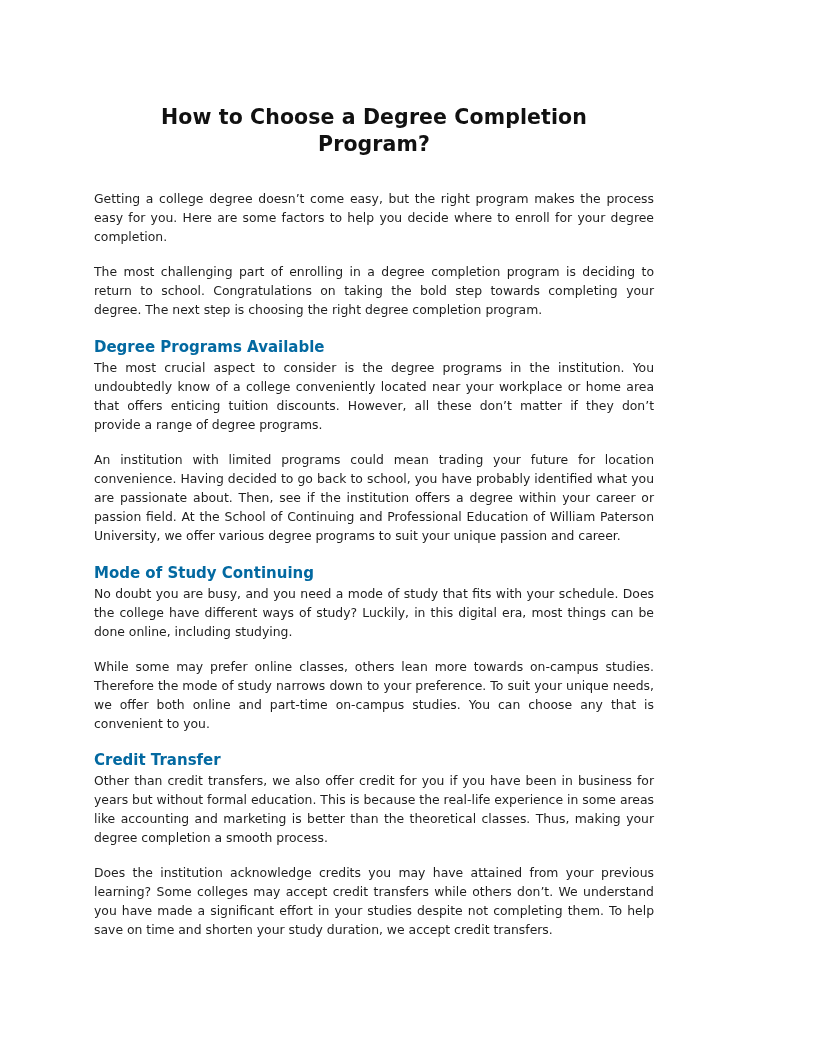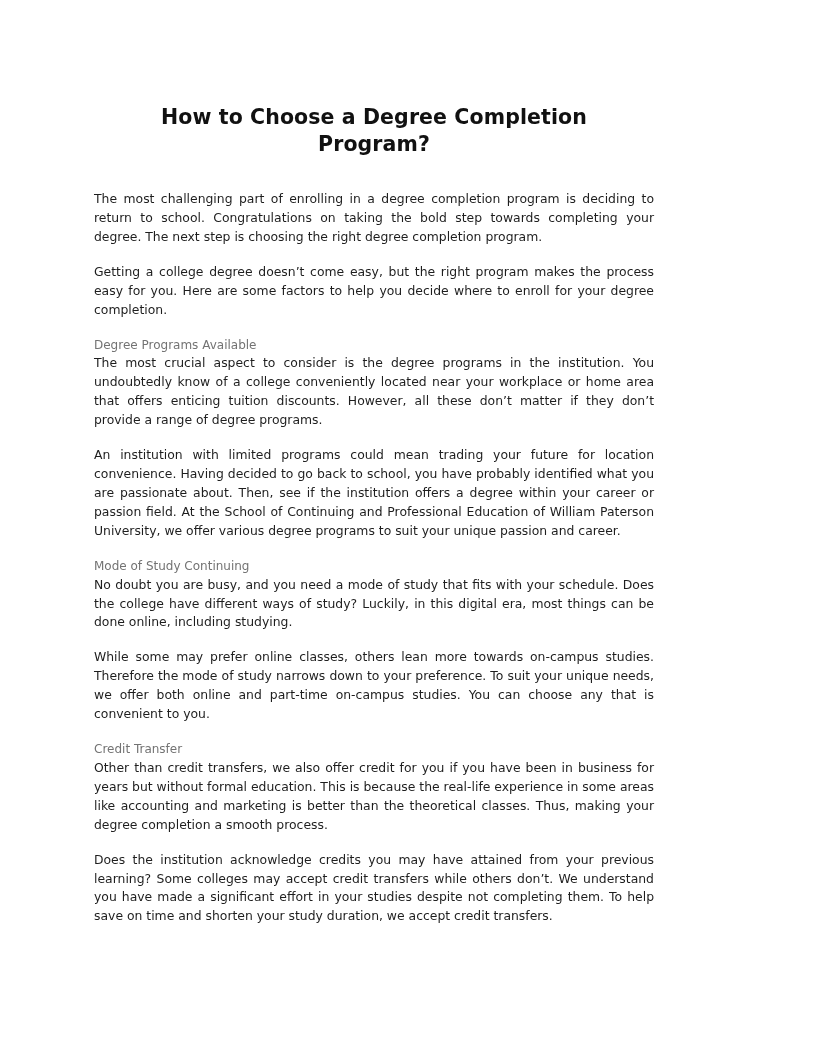--- a/index.html
+++ b/index.html
@@ -39,23 +39,23 @@
     line-height: 1.53;
     color: #1e1e1e;
     text-align: justify;
     margin: 0 0 16px 0;
     hyphens: none;
   }
   p.para:last-child {
     margin-bottom: 0;
   }
   .sub-head {
-    font-size: 12px;
-    font-weight: normal;
-    color: #737373;
+    font-size: 15px;
+    font-weight: bold;
+    color: #0369a1;
     line-height: 1.53;
     margin: 0;
   }
   .sub-head + p.para {
     margin-top: 0;
   }
   .section {
     margin-bottom: 16px;
   }
   .section:last-child {
@@ -64,22 +64,22 @@
 </style>
 </head>
 <body>
 
 <div class="page">
 
   <h1 class="doc-title">How to Choose a Degree Completion Program?</h1>
 
   <div class="body-block">
 
+    <p class="para">Getting a college degree doesn’t come easy, but the right program makes the process easy for you. Here are some factors to help you decide where to enroll for your degree completion.</p>
     <p class="para">The most challenging part of enrolling in a degree completion program is deciding to return to school. Congratulations on taking the bold step towards completing your degree. The next step is choosing the right degree completion program.</p>
-    <p class="para">Getting a college degree doesn’t come easy, but the right program makes the process easy for you. Here are some factors to help you decide where to enroll for your degree completion.</p>
 
     <div class="section">
       <p class="sub-head">Degree Programs Available</p>
       <p class="para">The most crucial aspect to consider is the degree programs in the institution. You undoubtedly know of a college conveniently located near your workplace or home area that offers enticing tuition discounts. However, all these don’t matter if they don’t provide a range of degree programs.</p>
       <p class="para">An institution with limited programs could mean trading your future for location convenience. Having decided to go back to school, you have probably identified what you are passionate about. Then, see if the institution offers a degree within your career or passion field. At the School of Continuing and Professional Education of William Paterson University, we offer various degree programs to suit your unique passion and career.</p>
     </div>
 
     <div class="section">
       <p class="sub-head">Mode of Study Continuing</p>
       <p class="para">No doubt you are busy, and you need a mode of study that fits with your schedule. Does the college have different ways of study? Luckily, in this digital era, most things can be done online, including studying.</p>

